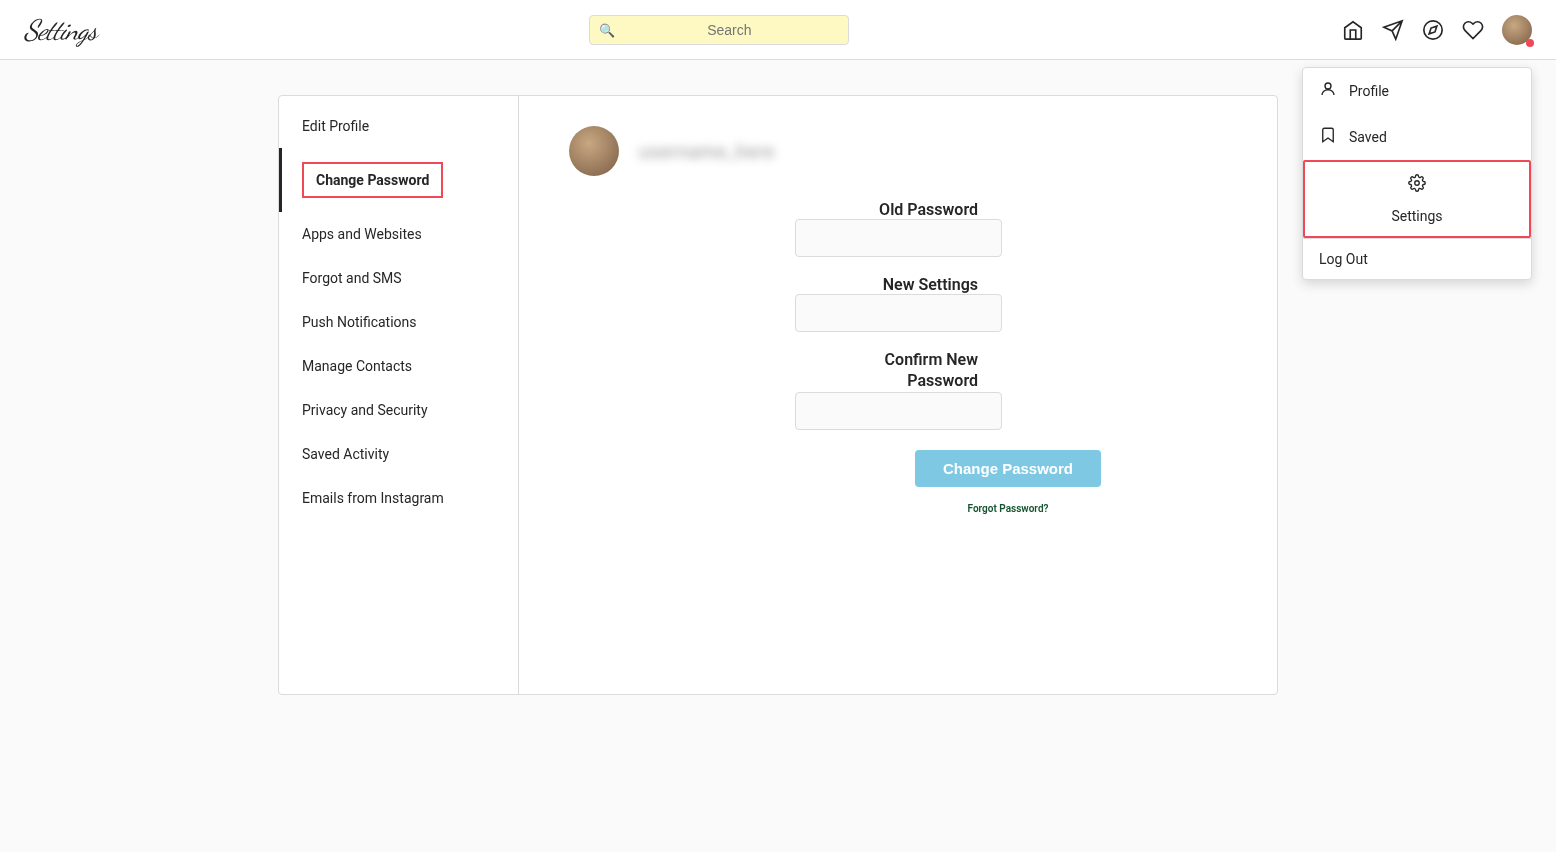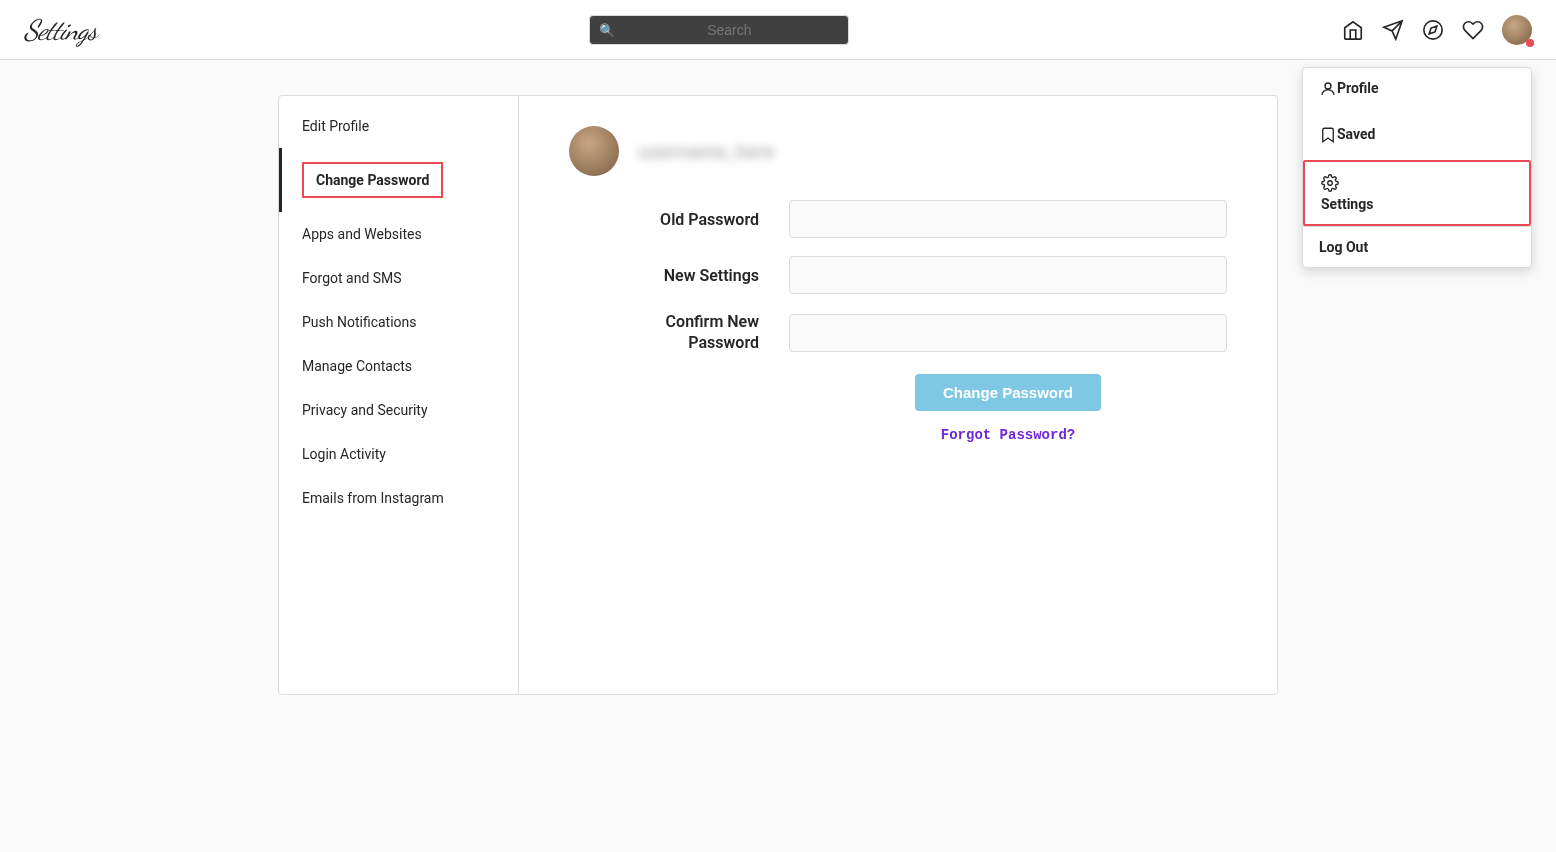--- a/index.html
+++ b/index.html
@@ -29,21 +29,21 @@
       font-weight: 400;
       color: #262626;
       letter-spacing: -1px;
     }
     .header-search {
       position: relative;
       width: 260px;
     }
     .header-search input {
       width: 100%;
-      background: #404040;
+      background: #fef9c3;
       border: 1px solid #dbdbdb;
       border-radius: 4px;
       padding: 6px 12px 6px 32px;
       font-size: 14px;
       color: #8e8e8e;
       outline: none;
       text-align: center;
     }
     .search-icon-wrap {
       position: absolute;
@@ -93,25 +93,26 @@
       right: 0;
       background: #fff;
       border: 1px solid #dbdbdb;
       border-radius: 4px;
       box-shadow: 0 4px 12px rgba(0,0,0,0.15);
       width: 230px;
       z-index: 200;
     }
     .dropdown-item {
       display: flex;
+      align-items: center;
+      gap: 12px;
       padding: 12px 16px;
       cursor: pointer;
       font-size: 14px;
       color: #262626;
-      font-weight: bold;
     }
     .dropdown-item.settings-item {
       border: 2px solid #ed4956;
       border-radius: 2px;
       flex-direction: column;
     }
     .dropdown-divider {
       border: none;
       border-top: 1px solid #dbdbdb;
       margin: 0;
@@ -177,20 +178,21 @@
       font-size: 18px;
       color: #8e8e8e;
       letter-spacing: 1px;
       filter: blur(5px);
     }
 
     .form-row {
       display: flex;
       align-items: center;
       margin-bottom: 18px;
+      flex-direction: column;
     }
     .form-label {
       width: 220px;
       text-align: right;
       padding-right: 30px;
       font-size: 16px;
       font-weight: 600;
       color: #262626;
       flex-shrink: 0;
     }
@@ -220,26 +222,25 @@
       background: #7ec8e3;
       color: #fff;
       border: none;
       border-radius: 4px;
       padding: 10px 28px;
       font-size: 15px;
       font-weight: 600;
       cursor: pointer;
     }
     .link-forgot {
-      color: #6d28d9;
-      font-size: 14px;
+      color: #14532d;
+      font-size: 10px;
       font-weight: 600;
       cursor: pointer;
       text-decoration: none;
-      font-family: Liberation Mono, monospace;
     }
   </style>
 </head>
 <body>
 
 <header class="header">
   <div class="header-logo">Settings</div>
 
   <div class="header-search">
     <span class="search-icon-wrap">🔍</span>
@@ -324,21 +325,21 @@
     <div class="sidebar-item">
       <span class="sidebar-item-label">Push Notifications</span>
     </div>
     <div class="sidebar-item">
       <span class="sidebar-item-label">Manage Contacts</span>
     </div>
     <div class="sidebar-item">
       <span class="sidebar-item-label">Privacy and Security</span>
     </div>
     <div class="sidebar-item">
-      <span class="sidebar-item-label">Login Activity</span>
+      <span class="sidebar-item-label">Saved Activity</span>
     </div>
     <div class="sidebar-item">
       <span class="sidebar-item-label">Emails from Instagram</span>
     </div>
   </aside>
 
   <main class="form-area">
     <div class="profile-row">
       <div class="profile-avatar" style="background: radial-gradient(circle at 40% 35%, #c8a882, #7a5c44);"></div>
       <div class="profile-username" style="font-size:18px; color:#8e8e8e; filter:blur(5px);">username_here</div>

